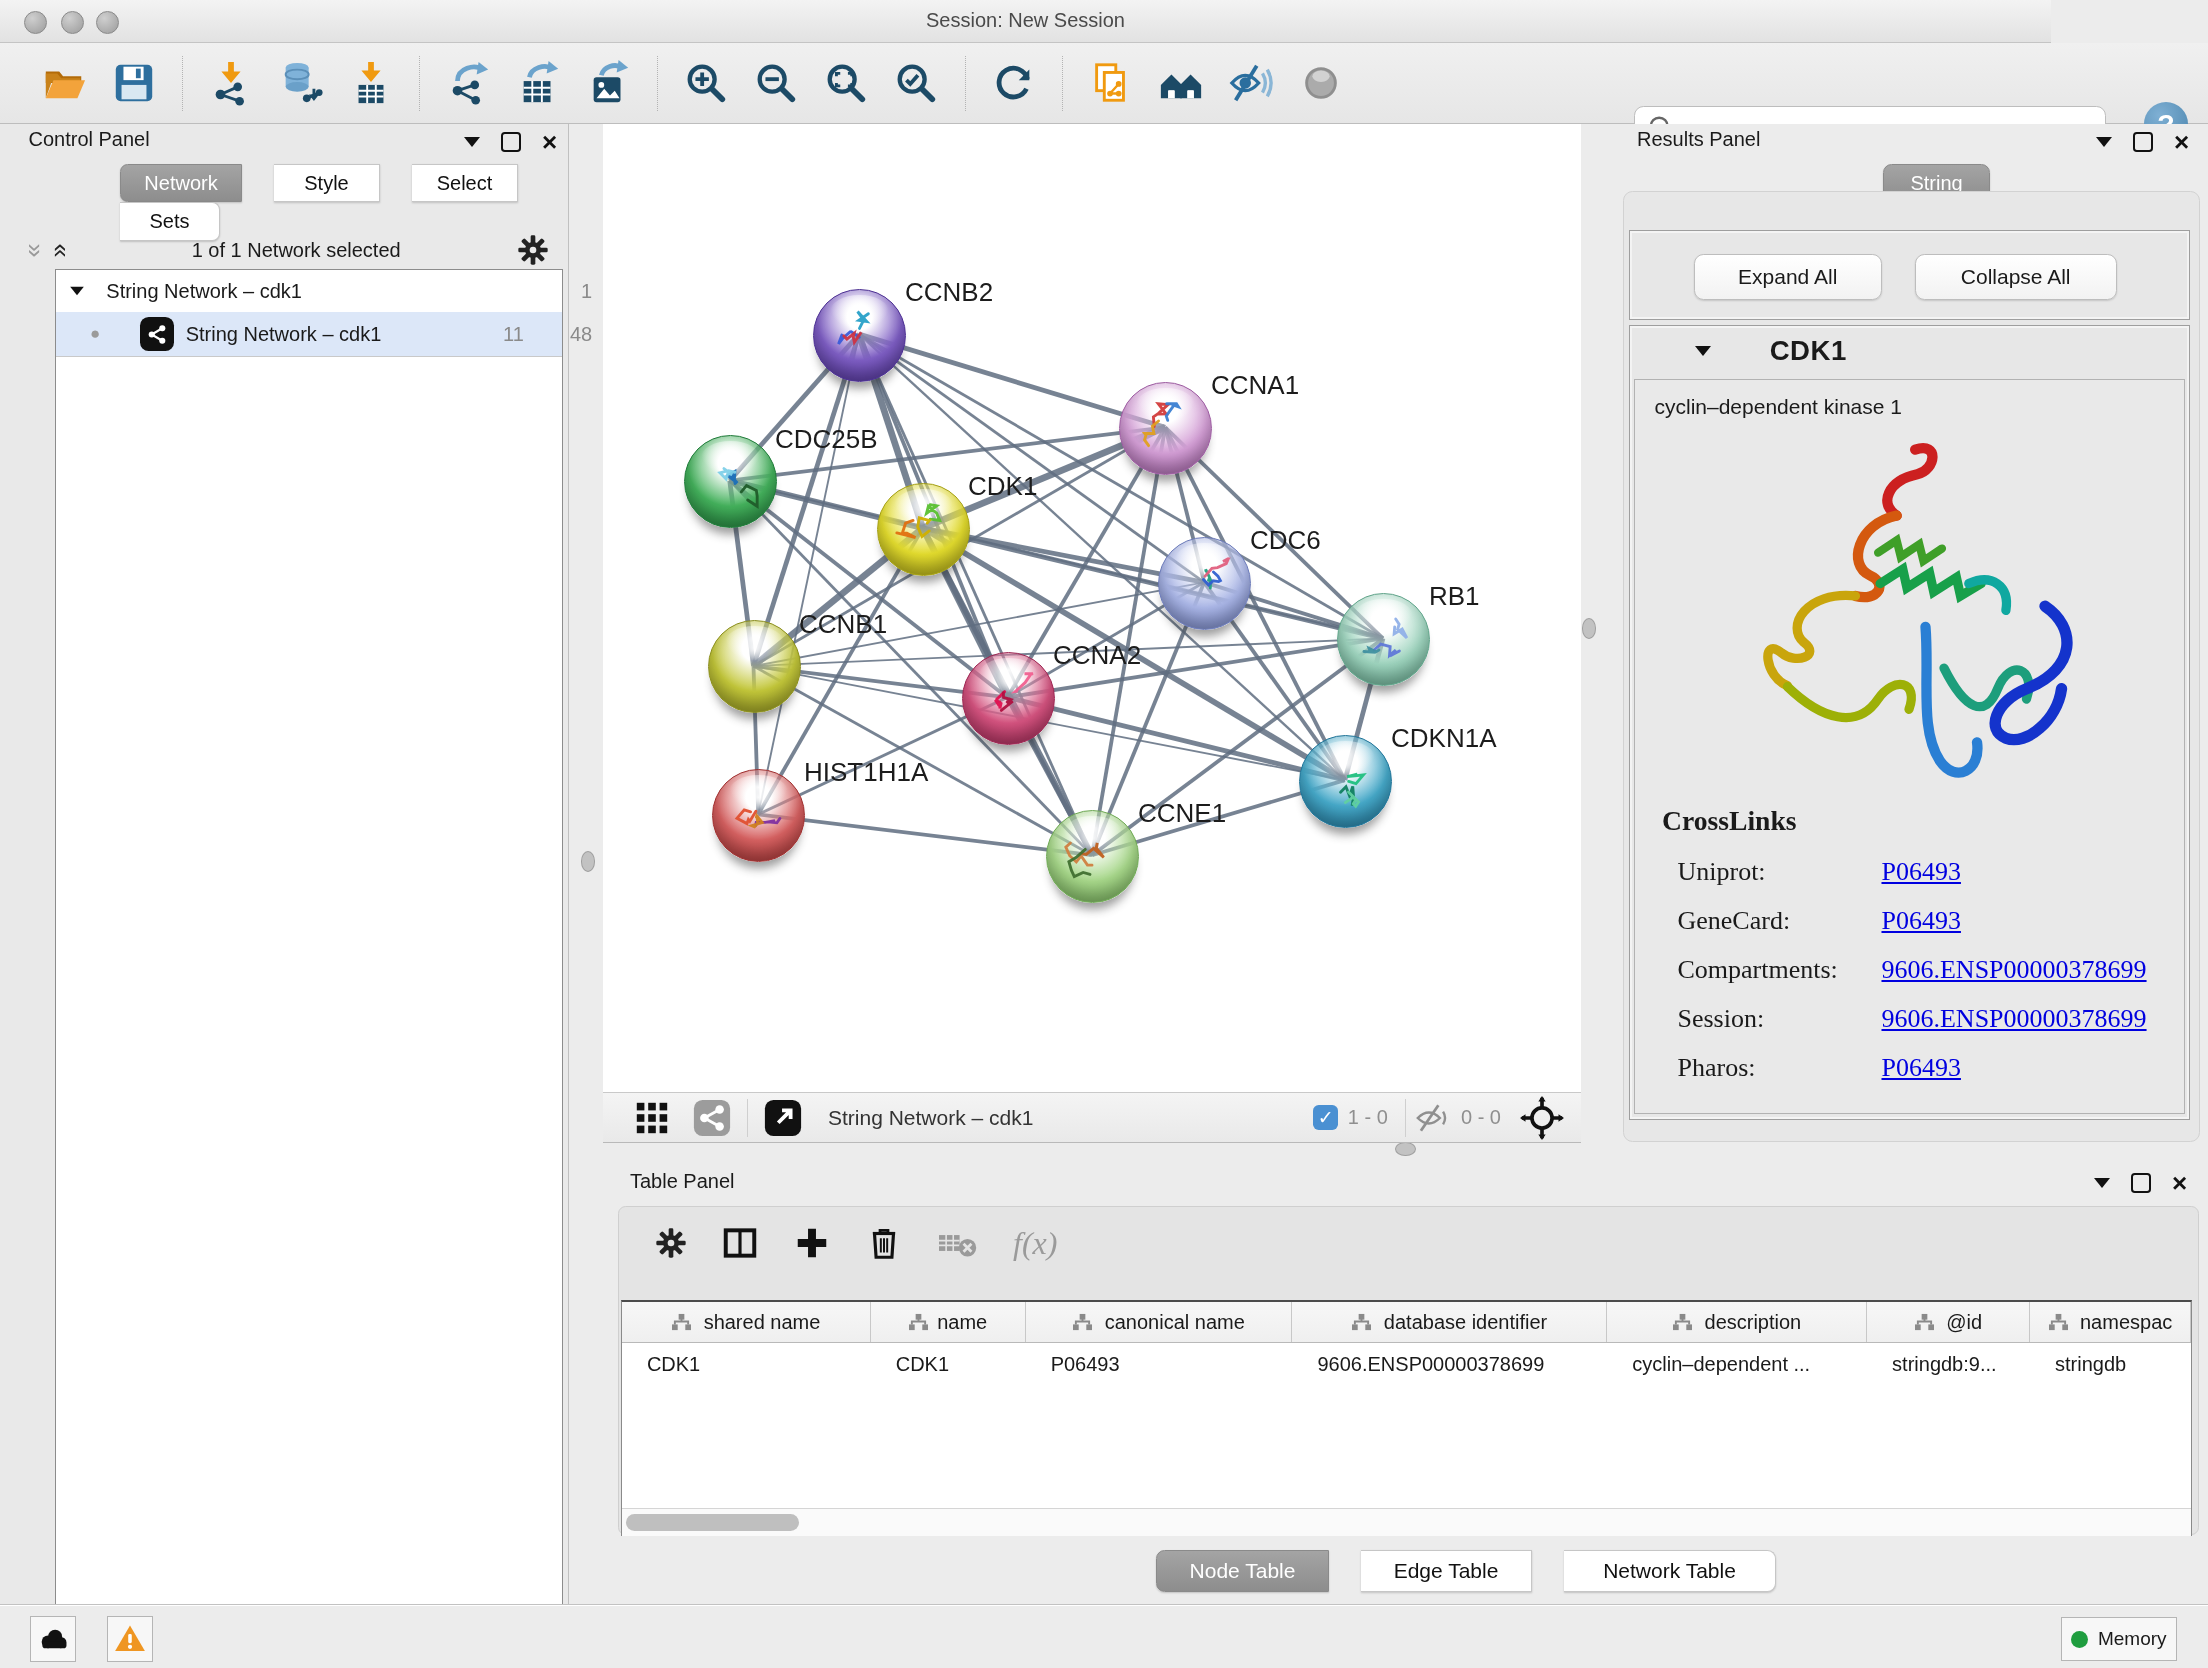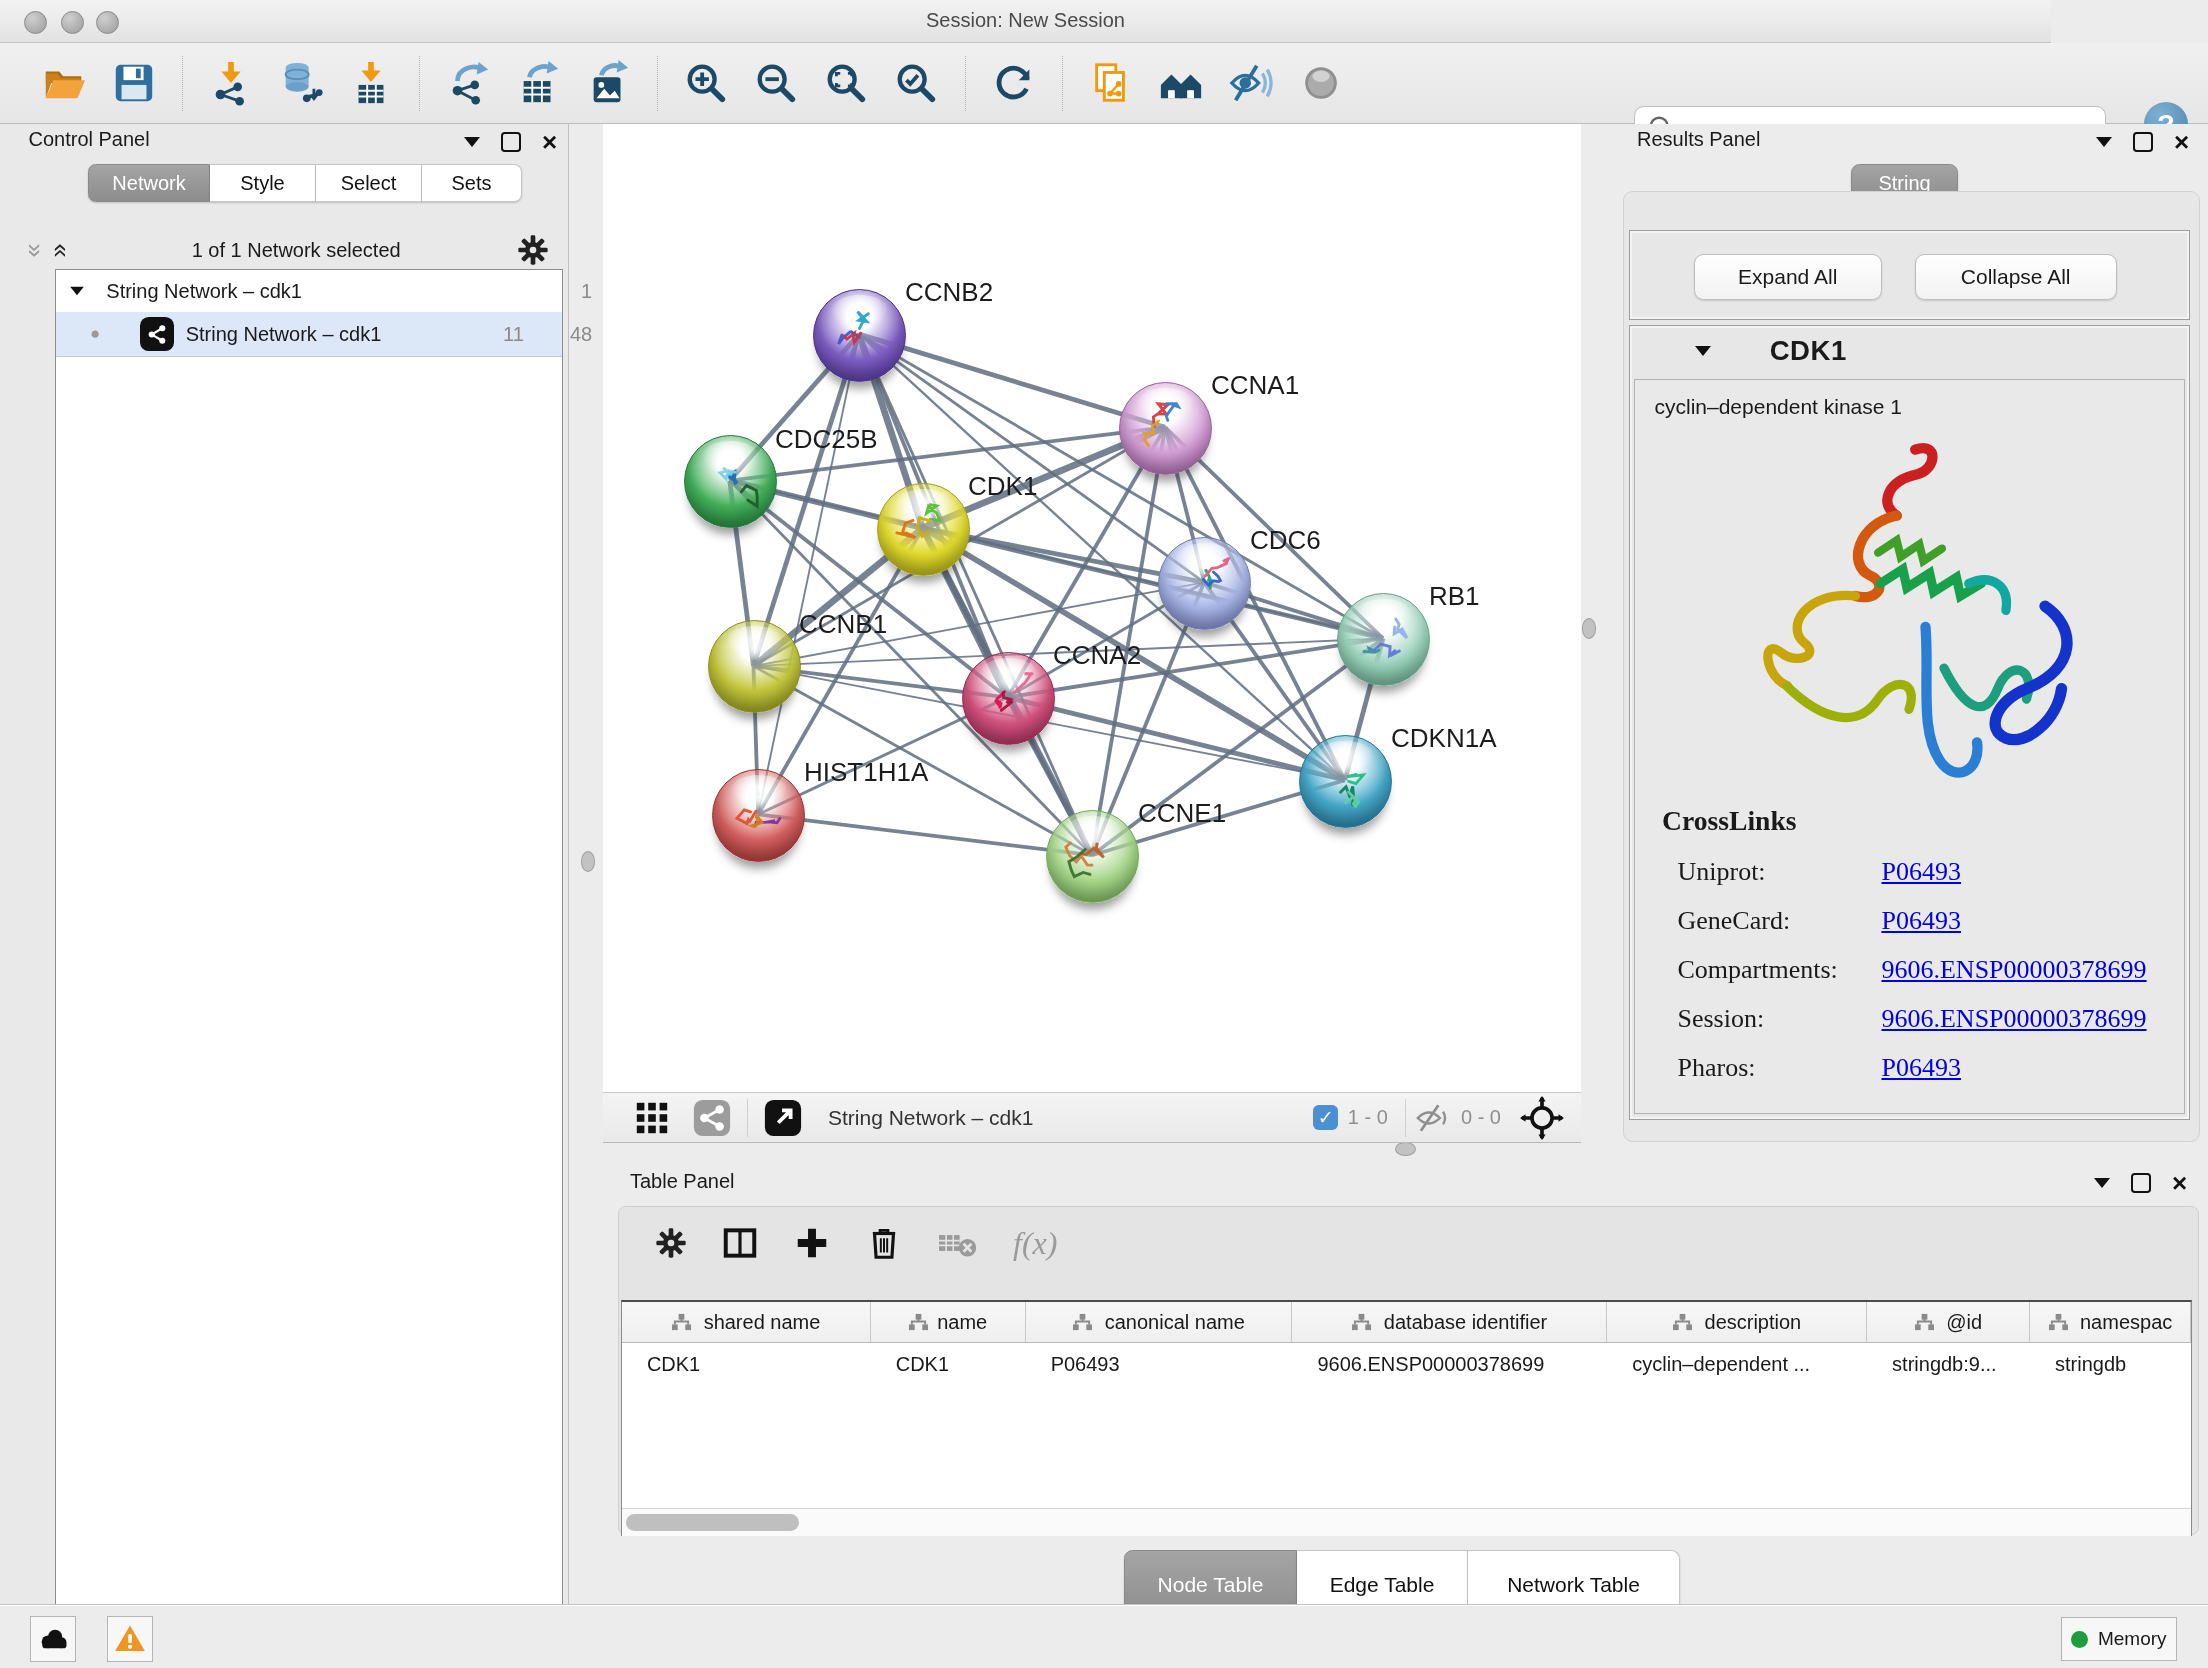--- a/index.html
+++ b/index.html
@@ -20,21 +20,21 @@
     border-radius:9.5px;display:flex;align-items:center;}
   #searchbox input{border:none;outline:none;flex:1;font-size:19px;background:transparent;height:38px;}
   #helpbtn{position:absolute;left:2144px;top:59px;width:44px;height:44px;border-radius:50%;
     background:radial-gradient(circle at 35% 30%,#7fb0d4,#4a84ad);color:#fff;font-size:28.5px;font-weight:bold;
     display:flex;align-items:center;justify-content:center;}
   
   .ph-tri{width:0;height:0;border-left:8.6px solid transparent;border-right:8.6px solid transparent;border-top:10.5px solid #111;display:inline-block;}
   .ph-box{width:16px;height:16px;border:2.4px solid #111;border-radius:3.8px;display:inline-block;}
   .ph-x{font-size:26px;font-weight:bold;color:#111;line-height:16px;display:inline-block;}
   .tab{display:inline-block;background:#fff;border:1px solid #c6c6c6;color:#111;text-align:center;
-    font-size:20px;padding:6.7px 0;box-shadow:0 1px 1.9px rgba(0,0,0,.18);}
+    font-size:20px;padding:6.7px 0;box-shadow:0 1px 1.9px rgba(0,0,0,.18);margin-left:32px;}
   .tab.sel{background:linear-gradient(#a4a4a4,#8d8d8d);color:#fff;border-color:#8a8a8a;}
   
   #cpanel{position:absolute;left:0;top:124px;width:568px;height:1480px;background:#e9e9e9;border-right:1px solid #c0c0c0;}
   #cp-head{position:absolute;left:28.5px;top:3.8px;font-size:20px;}
   .hicons{position:absolute;top:7.6px;display:flex;align-items:center;gap:21px;}
   #cp-tabs{position:absolute;left:88px;top:40px;}
   #cp-tabs .tab{width:120px;border-radius:7.6px 0 0 7.6px;}
   #cp-tabs .tab + .tab{border-radius:0;border-left:none;width:105px;}
   #cp-tabs .tab:last-child{border-radius:0 7.6px 7.6px 0;width:99px;}
   #cp-sub{position:absolute;left:28.5px;right:19px;top:109px;height:34px;display:flex;align-items:center;}
@@ -96,21 +96,21 @@
   #fx{font-family:"Liberation Serif",serif;font-style:italic;font-size:32px;color:#9a9a9a;}
   #ttable{position:absolute;left:1.9px;top:93px;width:1569px;border-top:2.9px solid #4c4c4c;border-left:1px solid #8a8a8a;border-right:1px solid #8a8a8a;}
   #thead{display:flex;background:linear-gradient(#f7f7f7,#efefef);border-bottom:1px solid #b9b9b9;height:40px;}
   .hcell{display:flex;align-items:center;justify-content:center;gap:11.4px;font-size:20px;border-right:1px solid #c8c8c8;box-sizing:border-box;}
   #trowdata{display:flex;background:#fff;height:42px;border-bottom:1px solid #fff;}
   .dcell{display:flex;align-items:center;padding-left:25px;font-size:20px;box-sizing:border-box;white-space:nowrap;overflow:hidden;}
   #tbody-rest{background:#fff;height:122px;}
   #hscroll{height:27px;background:#fafafa;border-top:1px solid #d5d5d5;position:relative;}
   #hthumb{position:absolute;left:3.8px;top:4.8px;width:173px;height:17px;border-radius:8.6px;background:#bfbfbf;}
   #tp-tabs{position:absolute;left:521px;top:388px;display:flex;}
-  #tp-tabs .tab{padding:22px 0;font-size:21px;}
+  #tp-tabs .tab{padding:8px 0;font-size:21px;}
   #tp-tabs .tab:first-child{width:171px;border-radius:8.6px 0 0 8.6px;}
   #tp-tabs .tab:nth-child(2){width:170px;border-left:none;}
   #tp-tabs .tab:last-child{width:211px;border-radius:0 8.6px 8.6px 0;border-left:none;}
   
   #statusbar{position:absolute;left:0;top:1604px;width:2208px;height:65px;background:#ececec;border-top:1px solid #c2c2c2;box-shadow:inset 0 1px 0 #fff;}
   .sbtn{position:absolute;top:10.5px;width:44px;height:44px;background:#f7f7f7;border:1.9px solid #b5b5b5;
     display:flex;align-items:center;justify-content:center;}
   #membtn{position:absolute;left:2061px;top:12.4px;width:114px;height:42px;background:#f7f7f7;border:1.9px solid #b5b5b5;
     display:flex;align-items:center;justify-content:center;gap:9.5px;font-size:19px;}
   #memdot{width:17px;height:17px;border-radius:50%;background:#1f9d3f;}

